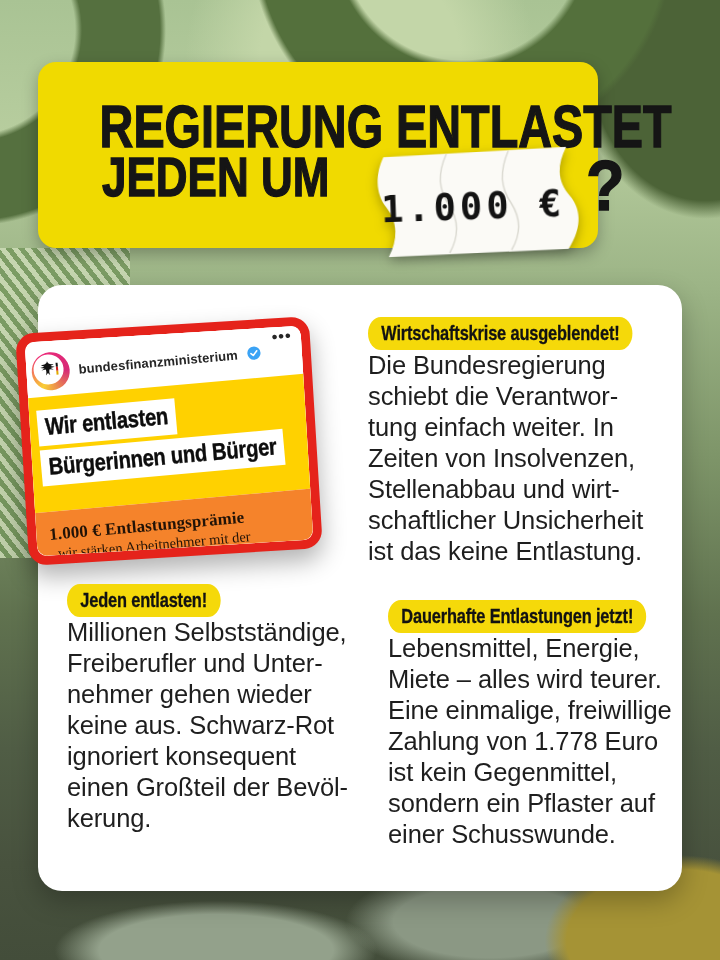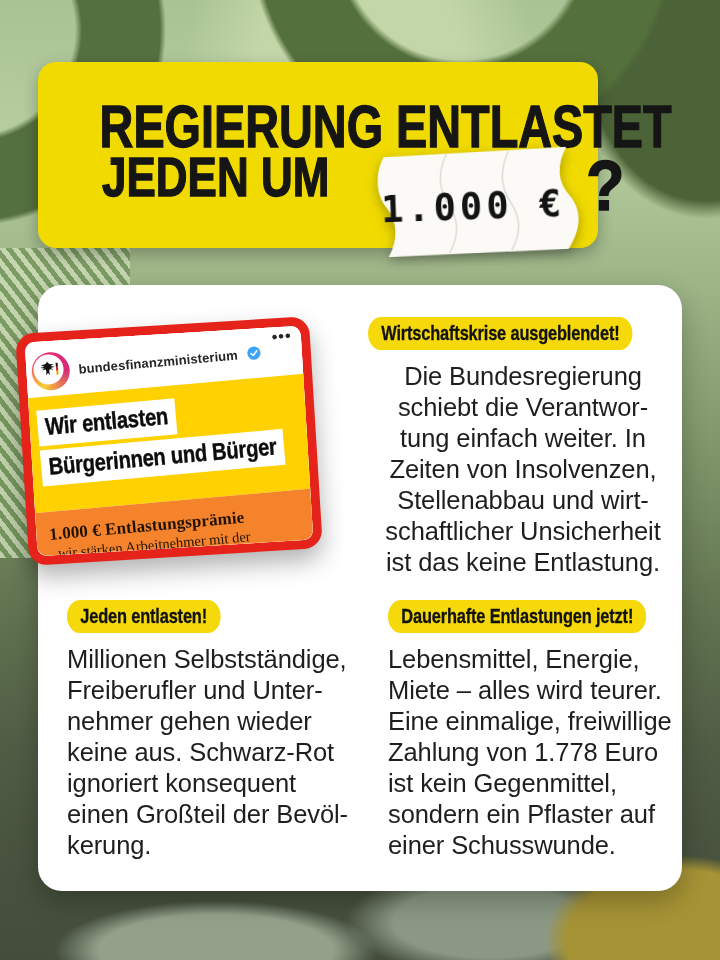--- a/index.html
+++ b/index.html
@@ -40,28 +40,28 @@
   .sticker svg{position:absolute;inset:0;width:100%;height:100%;}
   .sticker-text{position:absolute;inset:0;display:flex;align-items:center;justify-content:center;
     padding:8px 14px 0 6px;font-family:"DejaVu Sans Mono",monospace;font-weight:700;
     font-size:37px;letter-spacing:4px;color:#131313;}
 
   
   .card{position:absolute;left:38px;top:285px;width:644px;height:606px;background:#ffffff;
     border-radius:24px;box-shadow:0 10px 26px rgba(0,0,0,.25);}
 
   .sec{position:absolute;}
-  .sec-tr{left:330px;top:32px;width:310px;text-align:center;}
-  .sec-bl{left:29px;top:315px;width:300px;}
+  .sec-tr{left:330px;top:32px;width:310px;}
+  .sec-bl{left:29px;top:299px;width:300px;}
   .sec-br{left:350px;top:315px;width:310px;}
   .pill{display:inline-block;background:#F5D90A;color:#121212;font-weight:700;
     font-size:21px;line-height:21px;padding:5px 17px 7px;border-radius:999px;
     white-space:nowrap;letter-spacing:-.2px;transform:scaleX(.78);transform-origin:left center;
     -webkit-text-stroke:.3px #121212;}
-  .para{margin-top:11px;font-size:25.5px;line-height:31px;color:#1e1e1e;white-space:pre;letter-spacing:-.1px;}
+  .para{font-size:25.5px;line-height:31px;color:#1e1e1e;white-space:pre;letter-spacing:-.1px;}
 
   
   .ig{position:absolute;left:-16px;top:40px;width:276px;height:214px;background:#fff;
     border:9px solid #E5231B;border-radius:18px;transform:rotate(-3.5deg);
     box-shadow:0 12px 24px rgba(0,0,0,.30);}
   .ig-inner{position:absolute;inset:0;border-radius:10px;overflow:hidden;background:#fff;}
   .ig-tilt{position:absolute;left:-8px;top:-4px;width:292px;transform:rotate(-1.6deg);transform-origin:50% 50%;}
   .ig-header{height:50px;display:flex;align-items:center;gap:9px;padding:6px 14px 0 16px;background:#fff;}
   .ig-avatar{width:34px;height:34px;border-radius:50%;flex:0 0 auto;padding:2px;
     background:conic-gradient(from 210deg,#f9ce34,#ee2a7b,#d62976,#f9ce34);}

